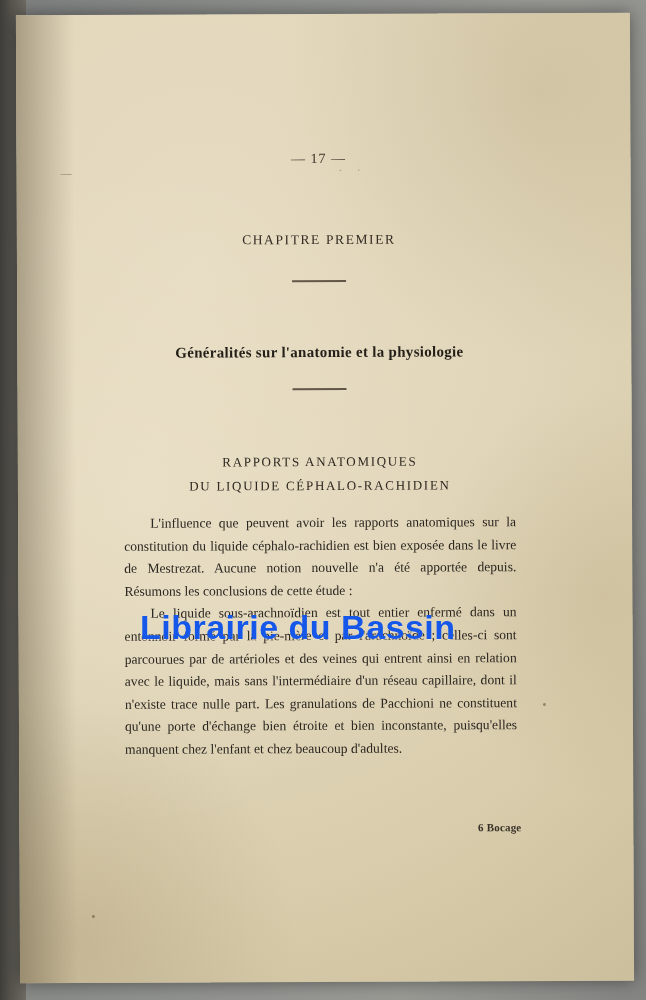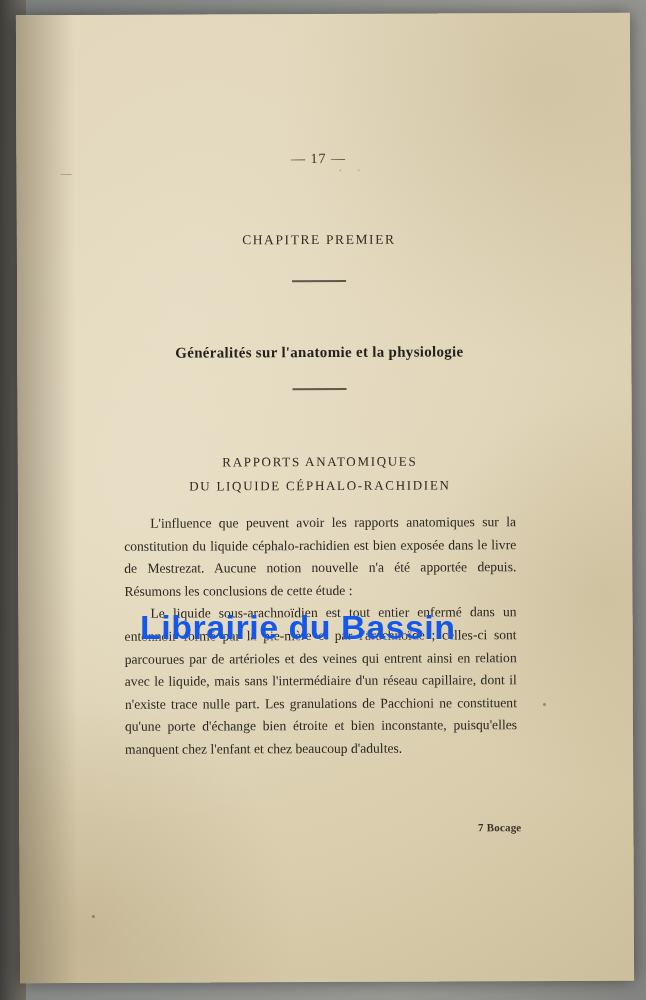--- a/index.html
+++ b/index.html
@@ -227,21 +227,21 @@
       <div class="rule rule-2"></div>
 
       <div class="section-title section-title-1">RAPPORTS ANATOMIQUES</div>
       <div class="section-title section-title-2">DU LIQUIDE CÉPHALO-RACHIDIEN</div>
 
       <div class="body-text">
         <p>L'influence que peuvent avoir les rapports anatomiques sur la constitution du liquide céphalo-rachidien est bien exposée dans le livre de Mestrezat. Aucune notion nouvelle n'a été apportée depuis. Résumons les conclusions de cette étude :</p>
         <p>Le liquide sous-arachnoïdien est tout entier enfermé dans un entonnoir formé par la pie-mère et par l'arachnoïde ; celles-ci sont parcourues par de artérioles et des veines qui entrent ainsi en relation avec le liquide, mais sans l'intermédiaire d'un réseau capillaire, dont il n'existe trace nulle part. Les granulations de Pacchioni ne constituent qu'une porte d'échange bien étroite et bien inconstante, puisqu'elles manquent chez l'enfant et chez beaucoup d'adultes.</p>
       </div>
 
-      <div class="signature">7 Bocage</div>
+      <div class="signature">6 Bocage</div>
 
       <div class="speck speck-a"></div>
       <div class="speck speck-b"></div>
     </div>
   </div>
 
   <div class="watermark" style="color: rgb(21, 87, 232);">Librairie du Bassin</div>
 </div>
 
 </body></html>

